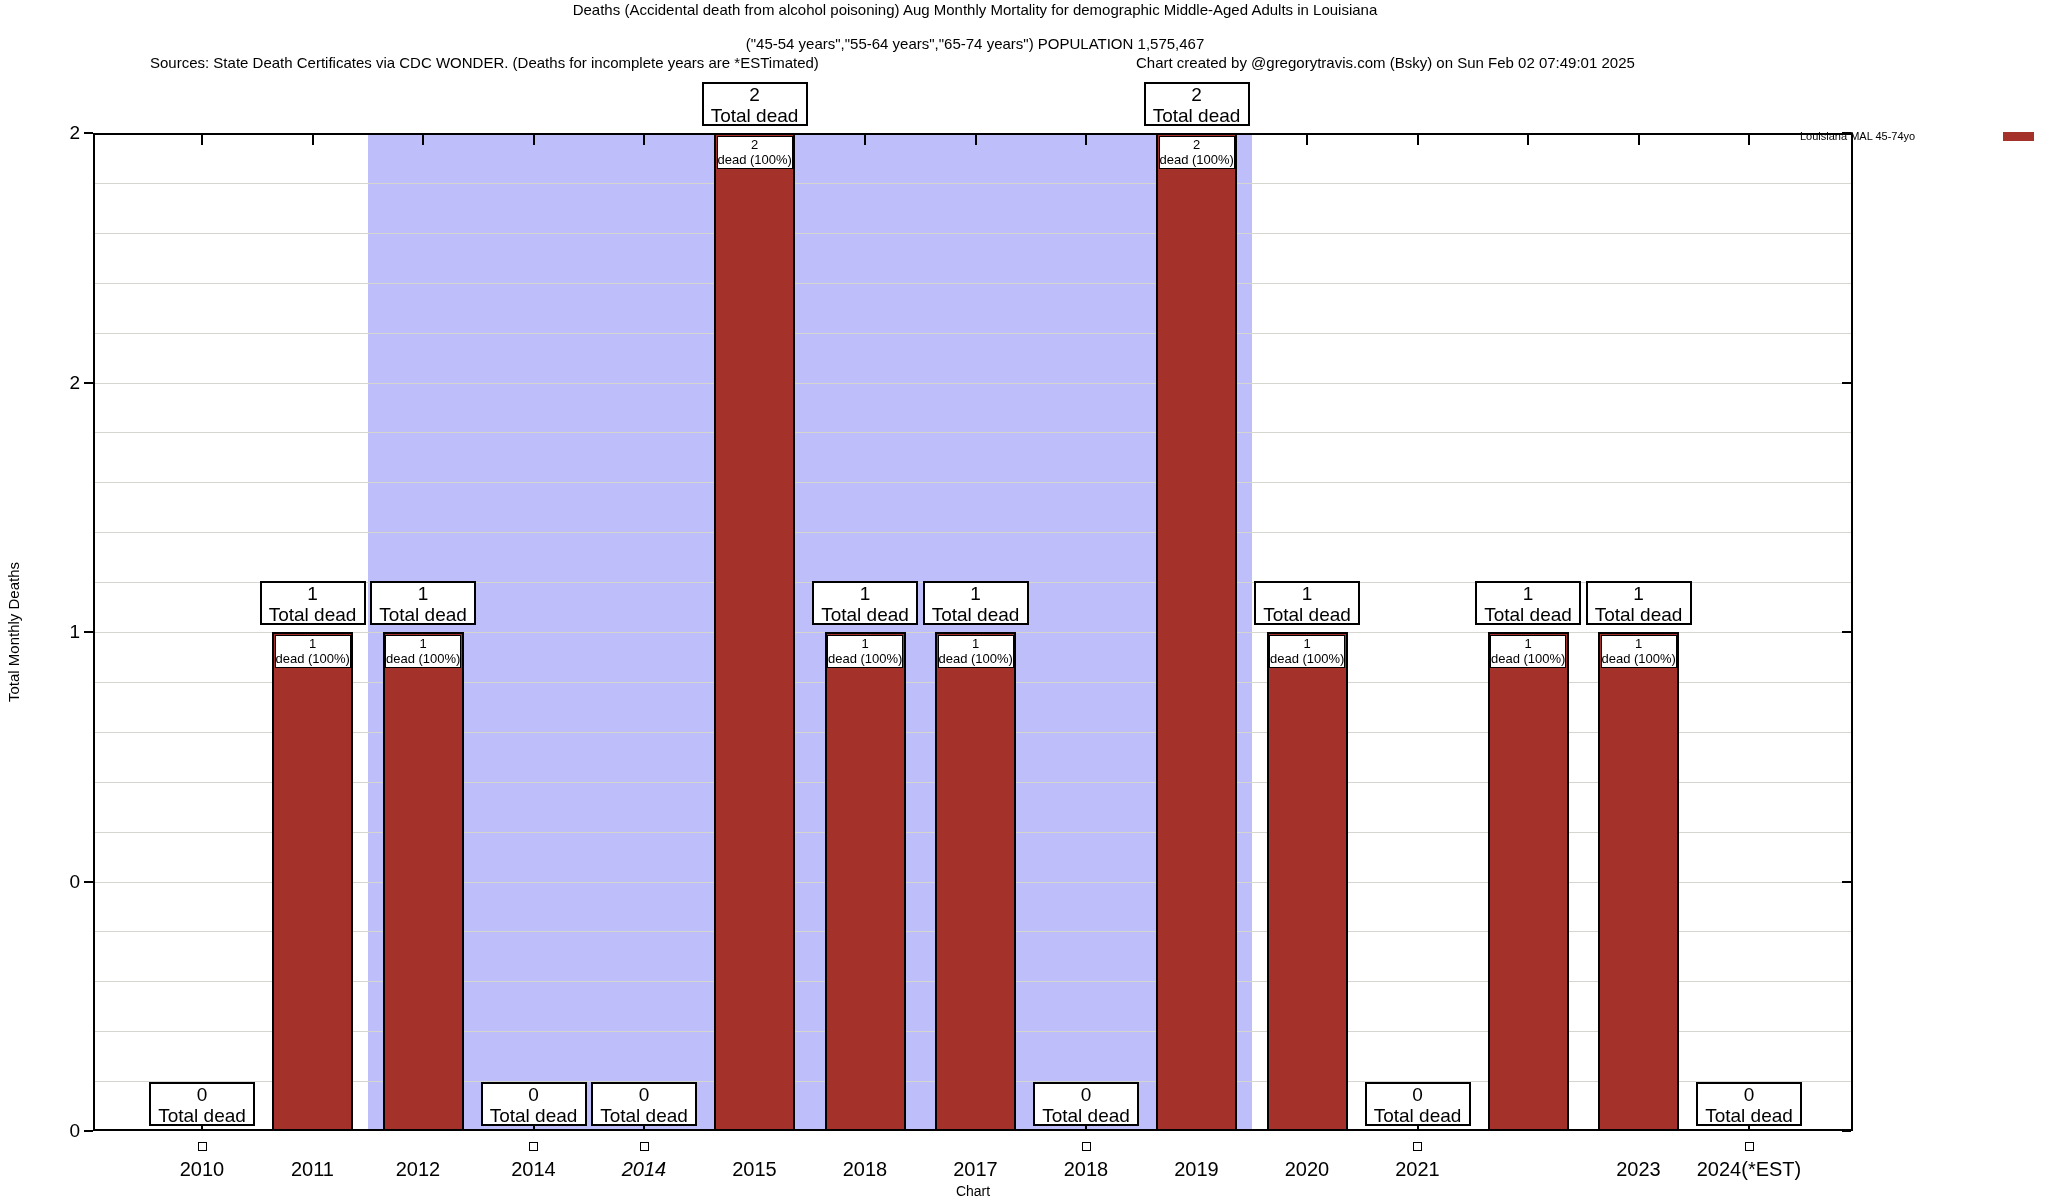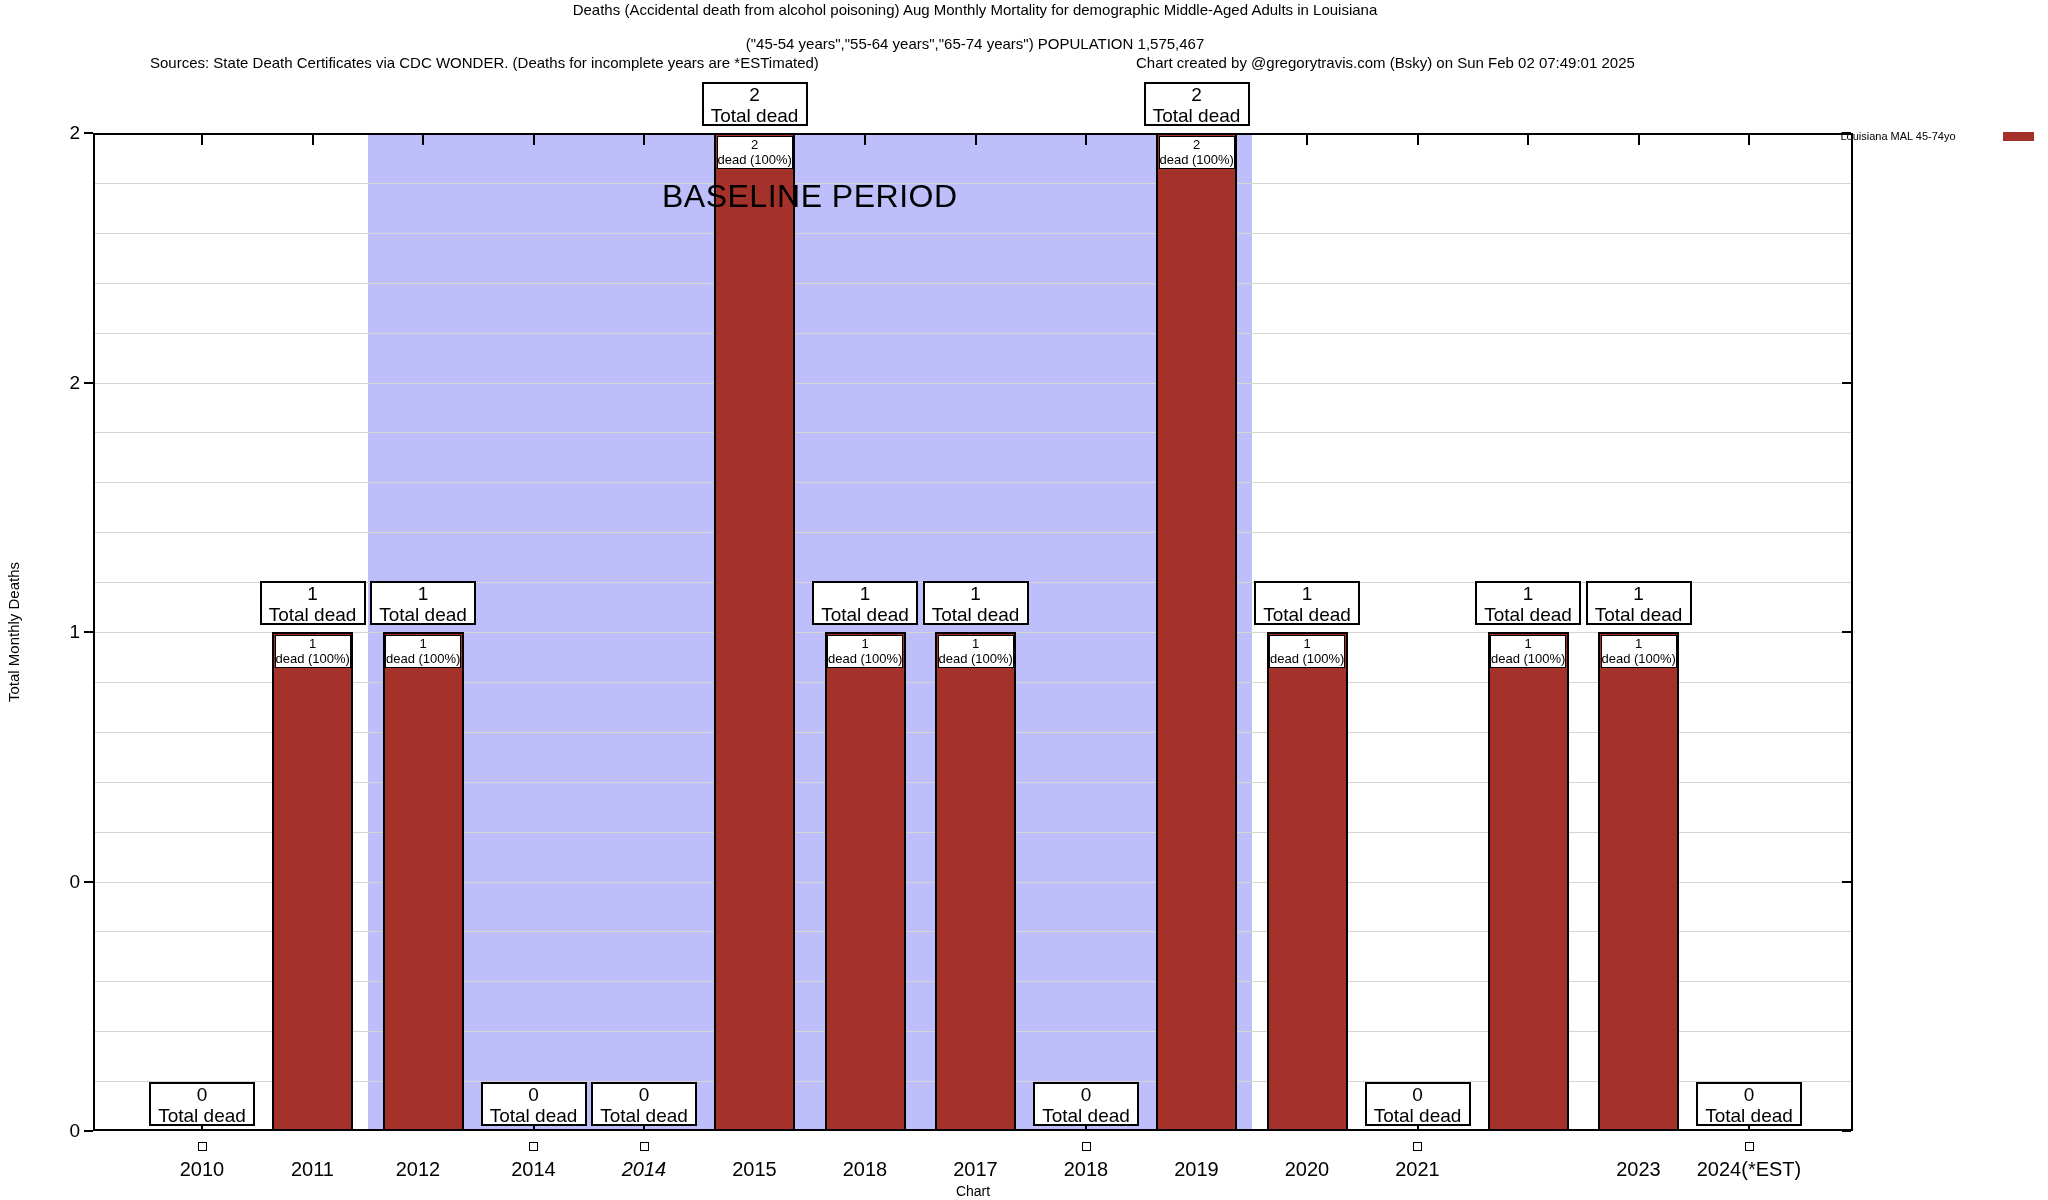--- a/index.html
+++ b/index.html
@@ -22,21 +22,21 @@
     font-size:19px;line-height:21px;text-align:center;overflow:hidden;
   }
   .inner-box{
     box-sizing:border-box;border:1.5px solid #000;background:#fff;
     font-size:13px;line-height:15px;text-align:center;overflow:hidden;white-space:nowrap;
   }
   .zero-marker{box-sizing:border-box;border:1.5px solid #000;background:#fff;}
   #baseline-label{font-size:32px;line-height:32px;letter-spacing:0.5px;white-space:nowrap;}
   #y-axis-title{font-size:15px;line-height:15px;text-align:center;transform:rotate(-90deg);}
   #x-axis-title{font-size:14px;line-height:14px;text-align:center;}
-  #legend-label{font-size:11px;line-height:12px;text-align:center;white-space:nowrap;}
+  #legend-label{font-size:11px;line-height:12px;text-align:left;white-space:nowrap;}
 </style>
 </head>
 <body>
 
 <div class="abs hdr center" style="left:0;top:15;width:1950px;">Deaths (Accidental death from alcohol poisoning) Aug Monthly Mortality for demographic Middle-Aged Adults in Louisiana</div>
 <div class="abs hdr center" style="left:0;top:34px;width:1950px;">("45-54 years","55-64 years","65-74 years") POPULATION 1,575,467</div>
 <div class="abs hdr" style="left:150px;top:53px;">Sources: State Death Certificates via CDC WONDER. (Deaths for incomplete years are *ESTimated)</div>
 <div class="abs hdr" style="left:1136px;top:53px;">Chart created by @gregorytravis.com (Bsky) on Sun Feb 02 07:49:01 2025</div>
 
 <div class="abs" id="legend-label" style="left:1800px;top:130px;width:196px;">Louisiana MAL 45-74yo</div>
@@ -237,14 +237,13 @@
       <div>Total dead</div>
     </div>
     <div class="xtick-label" style="position: absolute; left: 1558.5px; top: 1158px; width: 160px;">2023</div>
     <div class="total-box" style="position: absolute; left: 1696px; top: 1082px; width: 106px; height: 44px;">
       <div>0</div>
       <div>Total dead</div>
     </div>
     <div style="position: absolute; left: 1748px; top: 1126px; width: 2px; height: 5px; background: rgb(0, 0, 0);"></div>
     <div class="zero-marker" style="position: absolute; left: 1744.5px; top: 1142px; width: 9px; height: 9px;"></div>
     <div class="xtick-label" style="position: absolute; left: 1669px; top: 1158px; width: 160px;">2024(*EST)</div>
-    <div id="baseline-label" style="position: absolute; left: 367.75px; top: 180px; width: 884px; text-align: center;">BASELINE PERIOD</div>
   </div>
 
 </body></html>

